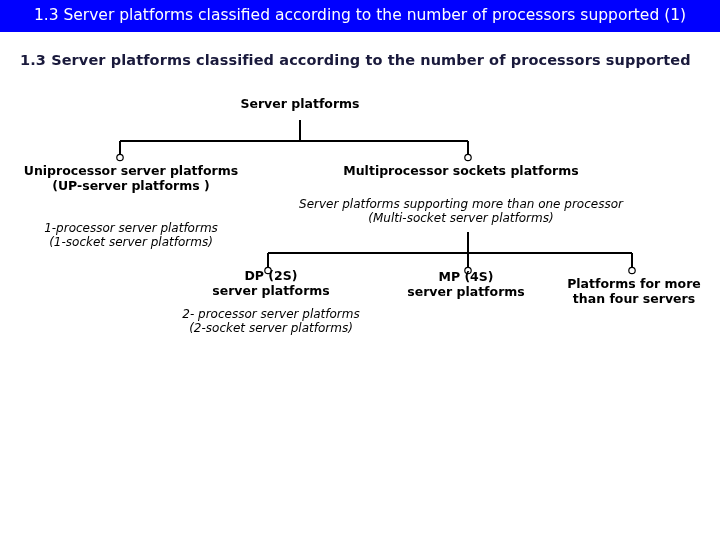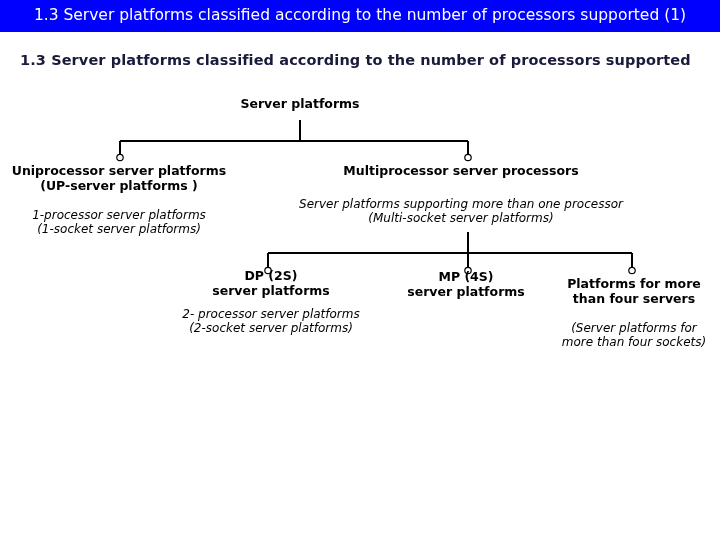--- a/index.html
+++ b/index.html
@@ -85,26 +85,26 @@
   
   #node-root {
     left: 200px;
     top: 97px;
     width: 200px;
   }
   #node-root .node-title { font-size: 12.5px; }
 
   
   #node-uniprocessor {
-    left: 0;
+    left: 12px;
     top: 164px;
     width: 238px;
   }
   #node-uniprocessor .node-sub {
-    margin-top: 14px;
+    margin-top: 27px;
   }
 
   
   #node-multiprocessor {
     left: 296px;
     top: 164px;
     width: 330px;
   }
   #node-multiprocessor .node-sub {
     margin-top: 18px;
@@ -178,37 +178,35 @@
   </div>
 
   <div class="node" id="node-uniprocessor">
     <div class="node-title">Uniprocessor  server platforms
 (UP-server platforms )</div>
     <div class="node-sub">1-processor server platforms
 (1-socket server platforms)</div>
   </div>
 
   <div class="node" id="node-multiprocessor">
-    <div class="node-title">Multiprocessor server processors</div>
+    <div class="node-title">Multiprocessor sockets platforms</div>
     <div class="node-sub">Server platforms supporting more than one processor
 (Multi-socket server platforms)</div>
   </div>
 
   <div class="node" id="node-dp">
     <div class="node-title">DP (2S)
 server platforms</div>
     <div class="node-sub">2- processor server platforms
 (2-socket server platforms)</div>
   </div>
 
   <div class="node" id="node-mp">
     <div class="node-title">MP (4S)
 server platforms</div>
   </div>
 
   <div class="node" id="node-more">
     <div class="node-title">Platforms for more
 than four servers</div>
-    <div class="node-sub">(Server platforms for
-more than four sockets)</div>
   </div>
 
 </div>
 
 </body></html>

